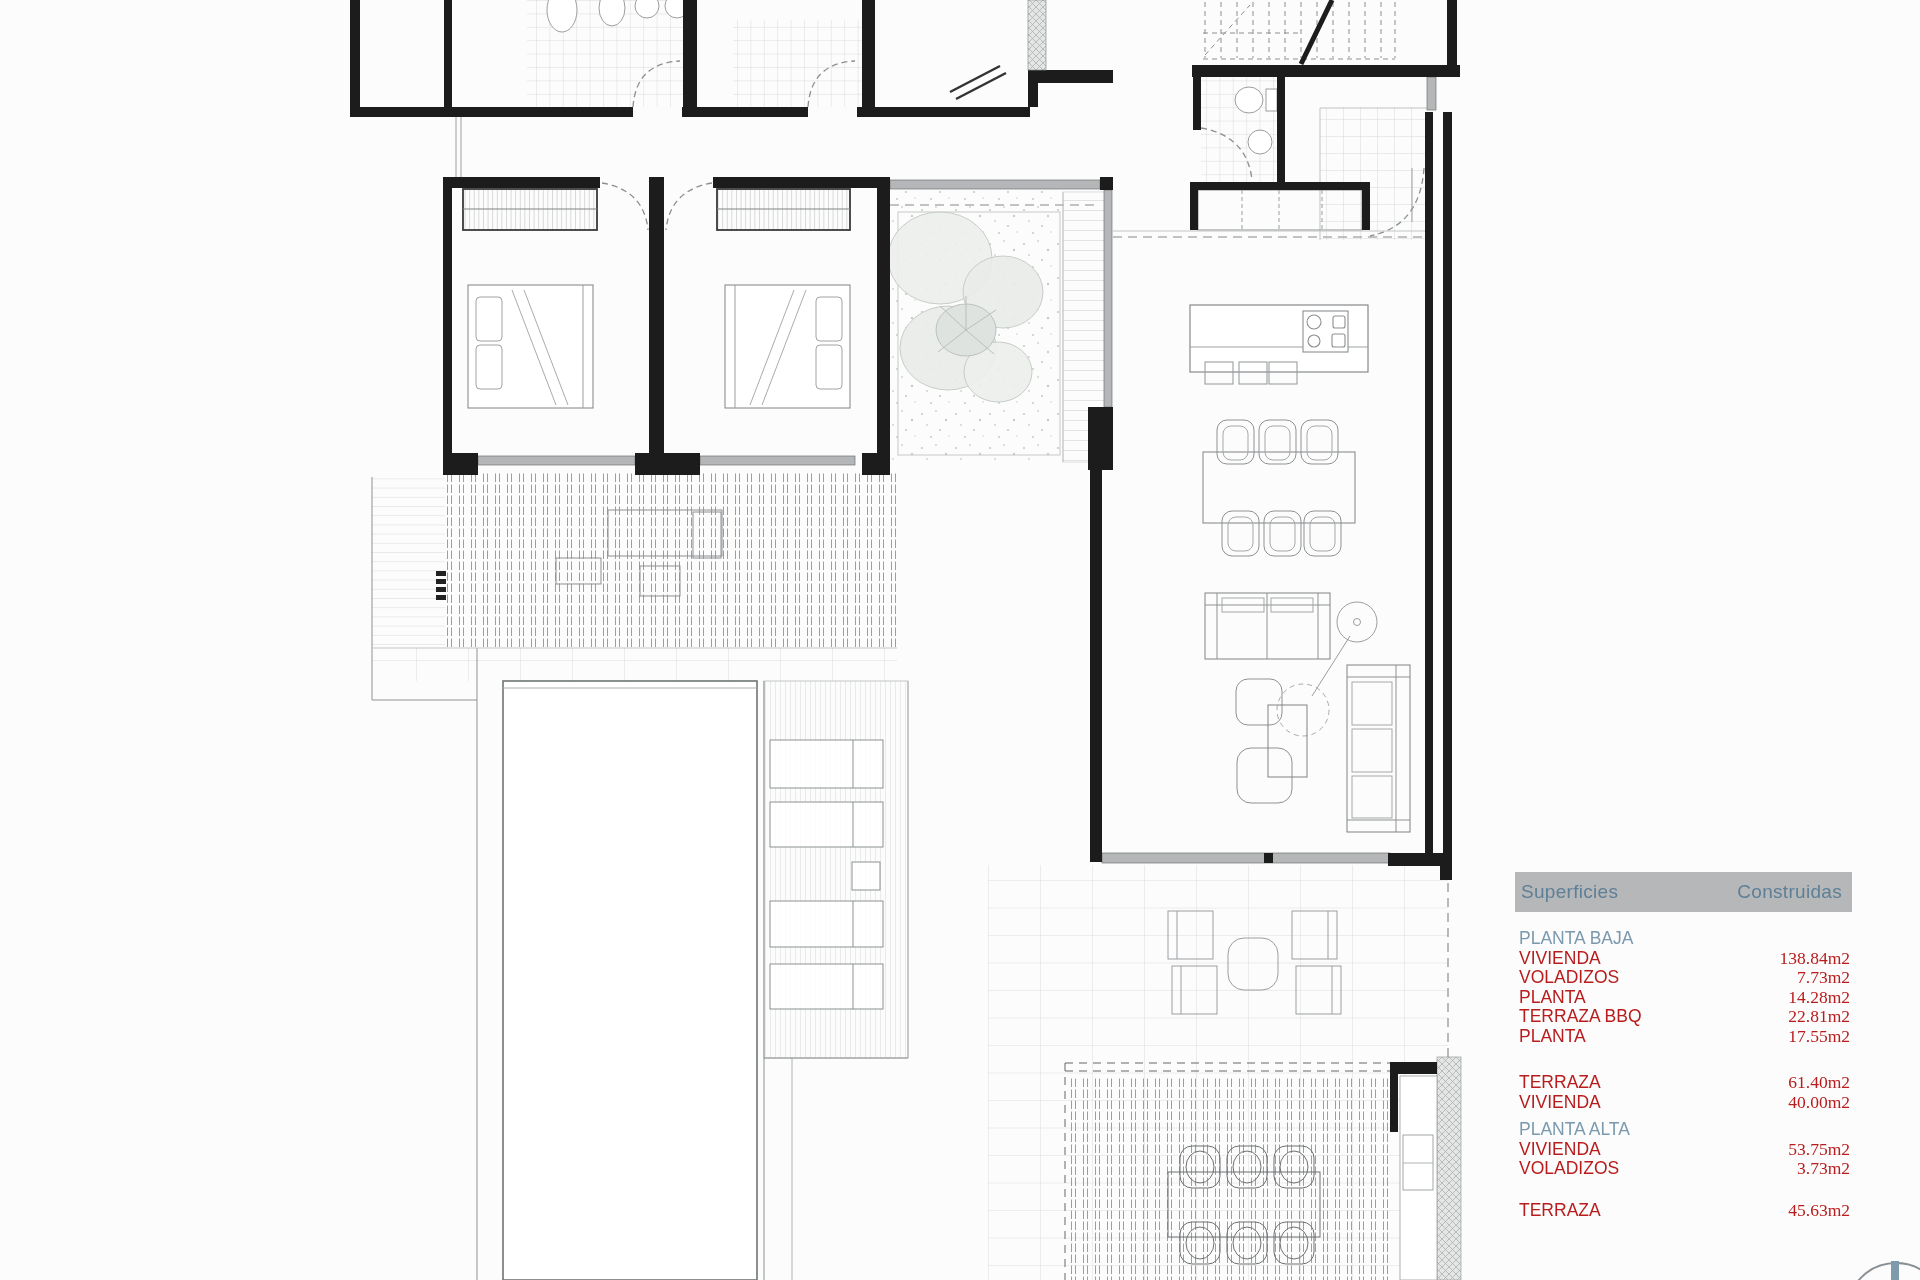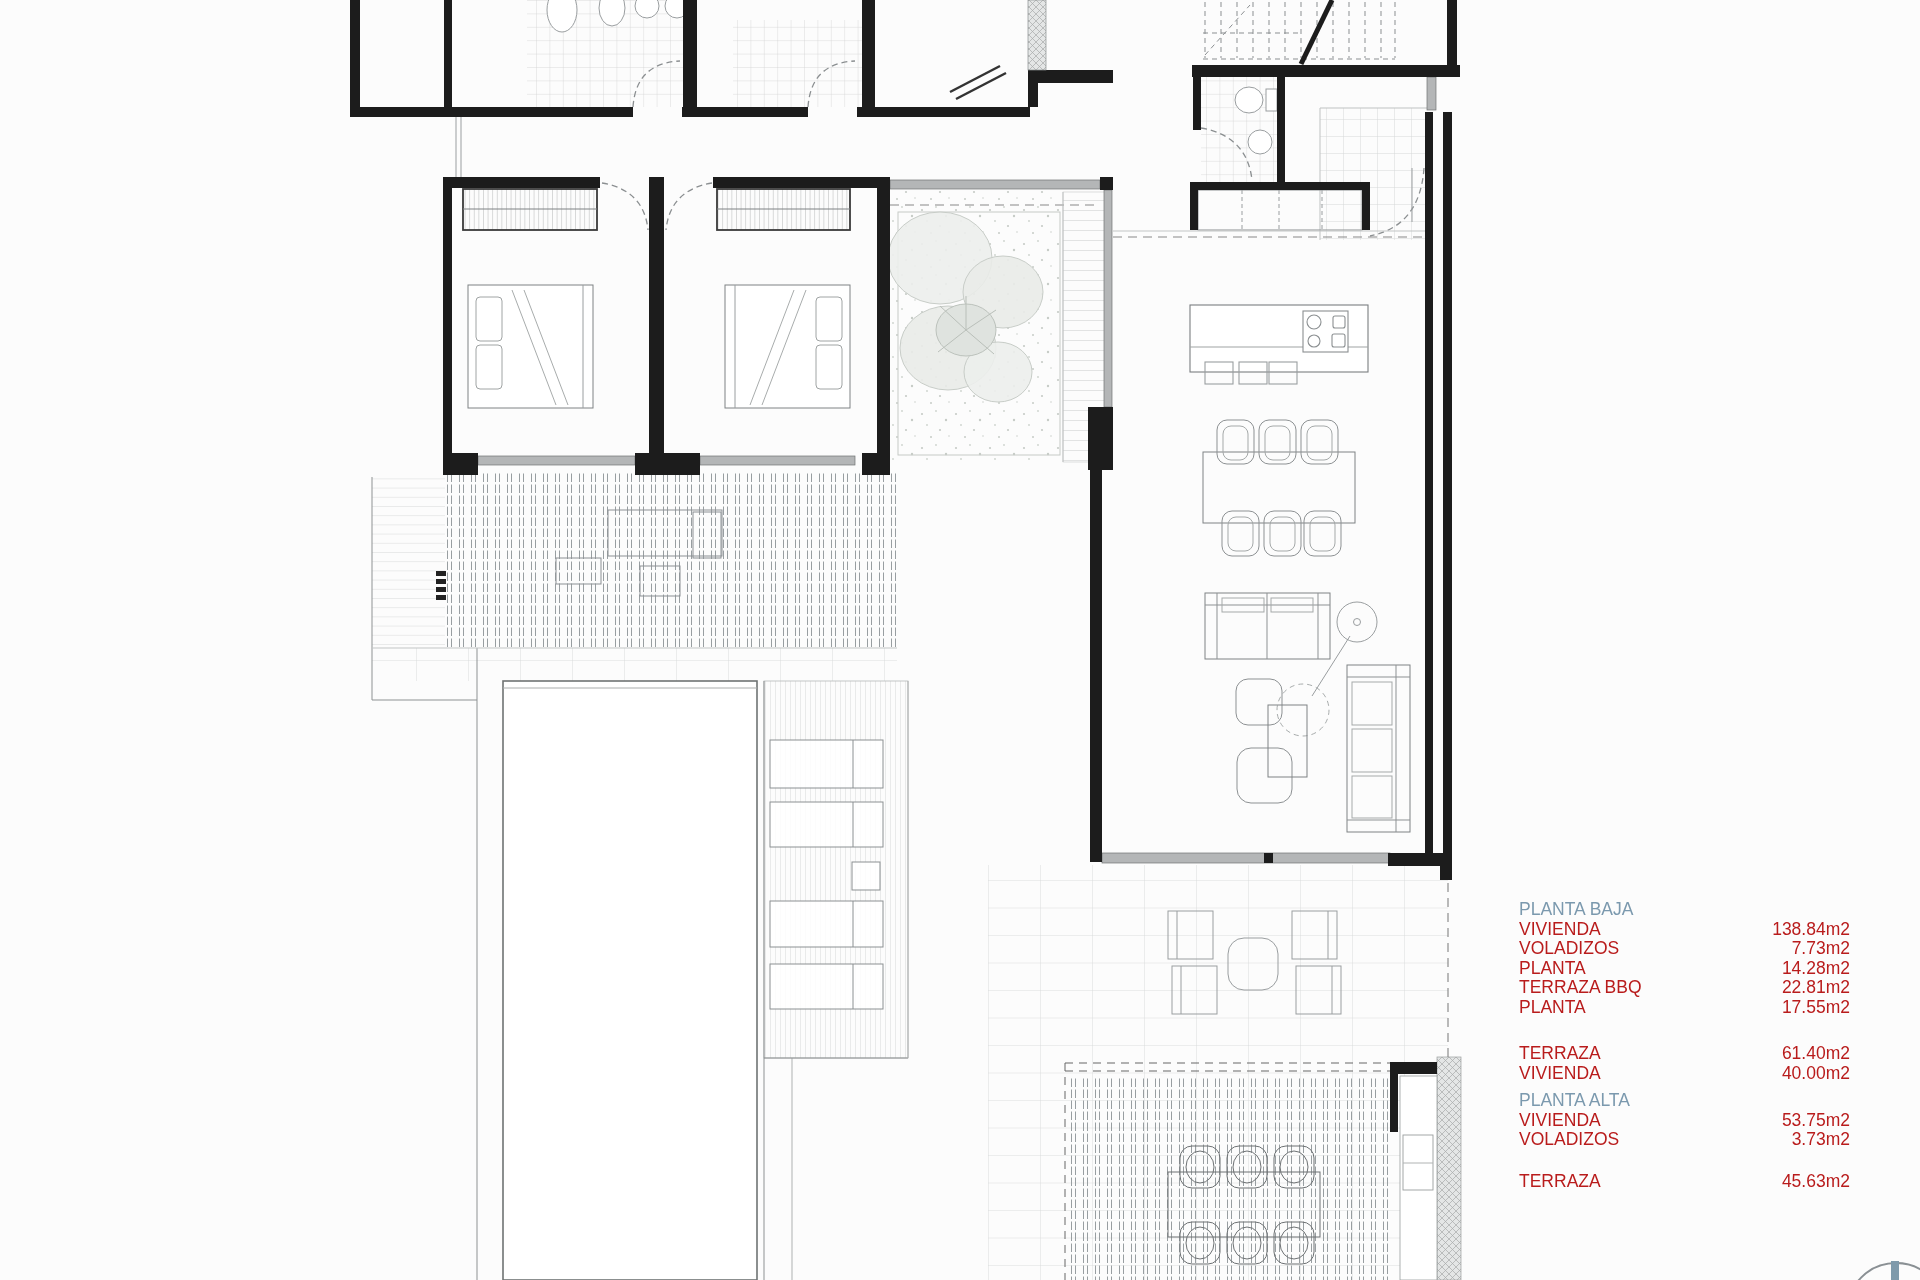--- a/index.html
+++ b/index.html
@@ -3,24 +3,24 @@
 <meta charset="utf-8">
 <style>
   html,body{margin:0;padding:0;background:#fcfcfc;}
   .page{position:relative;width:1920px;height:1280px;overflow:hidden;background:#fcfcfc;
         font-family:"Liberation Sans", sans-serif;}
   svg{position:absolute;left:0;top:0;}
   
   .legend{position:absolute;left:1515px;top:872px;width:337px;}
   .legend-header{height:40px;background:#b5b7b9;color:#5e7f96;display:flex;align-items:center;
       justify-content:space-between;padding:0 10px 0 6px;font-size:19px;letter-spacing:.3px;}
-  .legend-rows{margin-top:28px;}
+  .legend-rows{margin-top:17px;}
   .lrow{display:flex;justify-content:space-between;height:19.5px;line-height:19.5px;
       font-size:17.5px;color:#b91c1c;padding:0 2px 0 4px;}
-  .lrow .val{text-align:right;}
+  .lrow .val{text-align:right;font-family:Liberation Serif, serif;}
   .lrow.sec{color:#7b99ae;}
   .sp27{height:27px;} .sp8{height:8px;} .sp22{height:22px;}
   
   .compass{position:absolute;left:1846px;top:1262px;width:96px;height:96px;border:2px solid #8a9094;
       border-radius:50%;background:transparent;}
   .compass-stem{position:absolute;left:1891px;top:1261px;width:8px;height:19px;background:#7f9aab;}
 </style>
 </head>
 <body>
 
@@ -387,20 +387,24 @@
 
     <rect x="1088" y="407" width="25" height="63"></rect>
     <rect x="1090" y="470" width="12" height="392"></rect>
     <rect x="1264" y="853" width="9" height="10"></rect>
   </g>
 
   <rect x="1028" y="0" width="18" height="70" fill="url(#xhatch)" stroke="#8b8f91" stroke-width="0.7"></rect>
 </svg>
 
   <div class="legend">
+    <div class="legend-header">
+      <span>Superficies</span>
+      <span>Construidas</span>
+    </div>
     <div class="legend-rows">
       <div class="lrow sec">
           <span>PLANTA BAJA</span>
           <span class="val"></span>
         </div>
       <div class="lrow">
           <span>VIVIENDA</span>
           <span class="val">138.84m2</span>
         </div>
       <div class="lrow">

